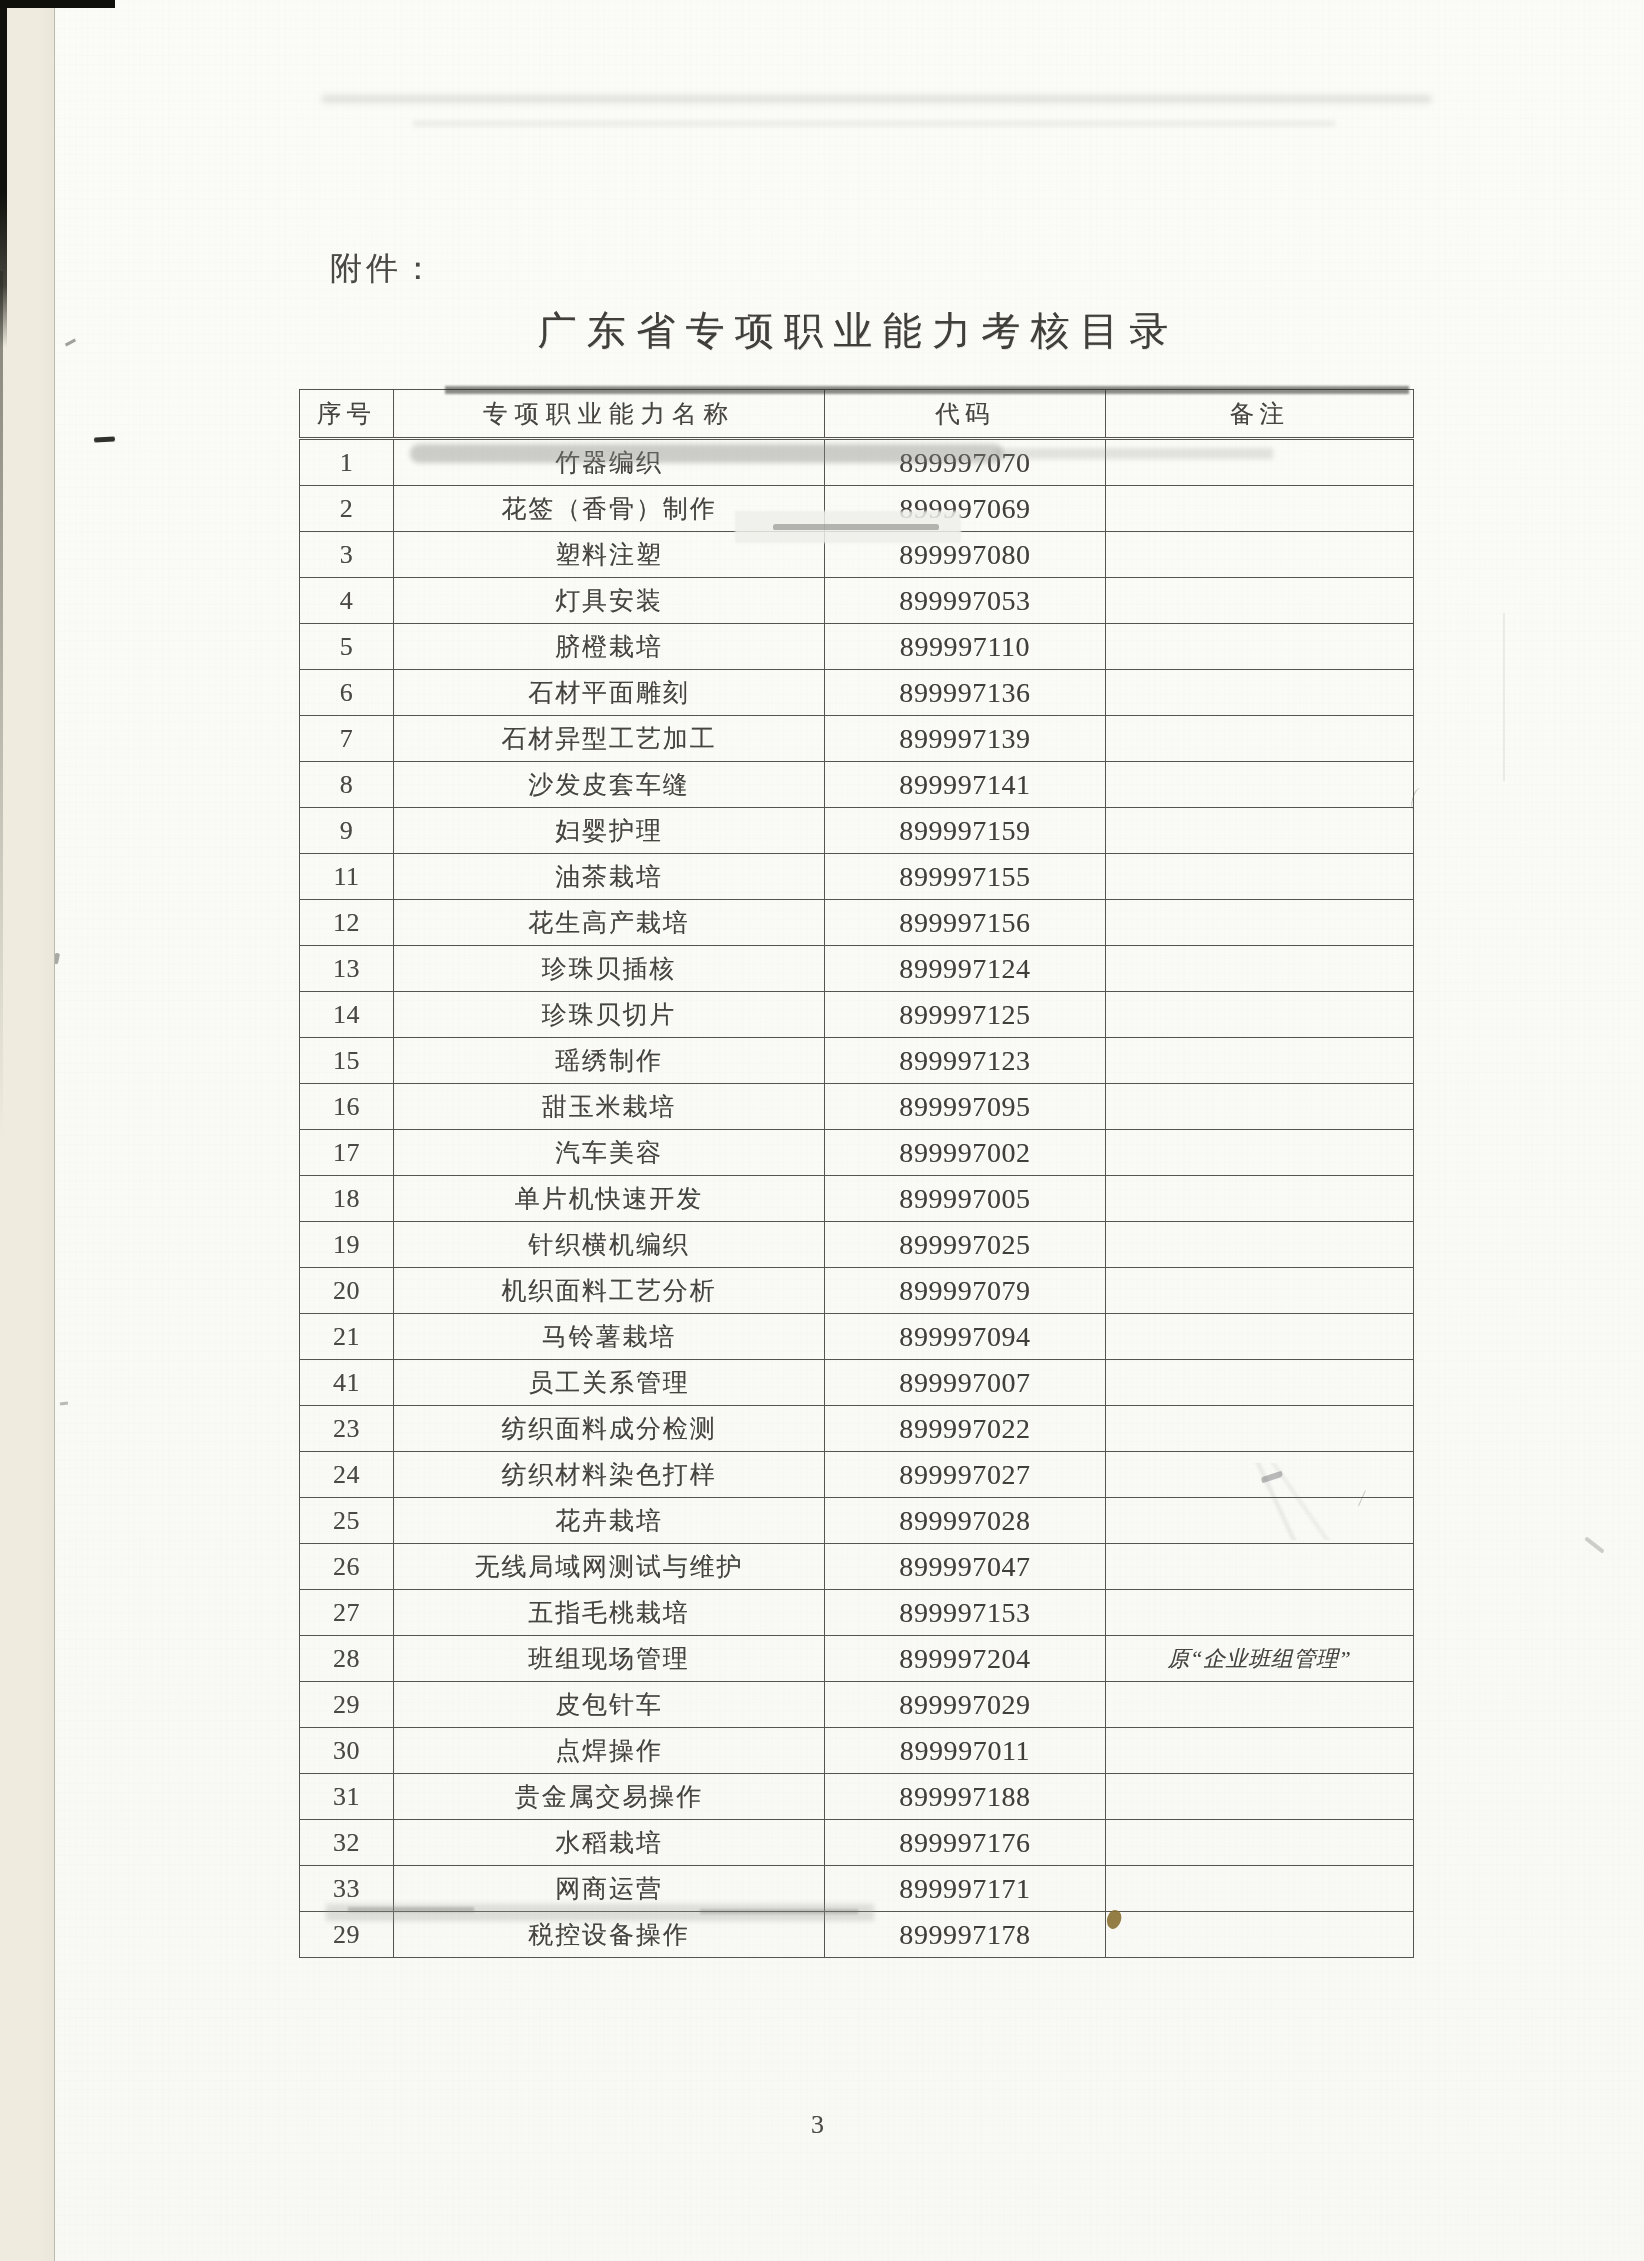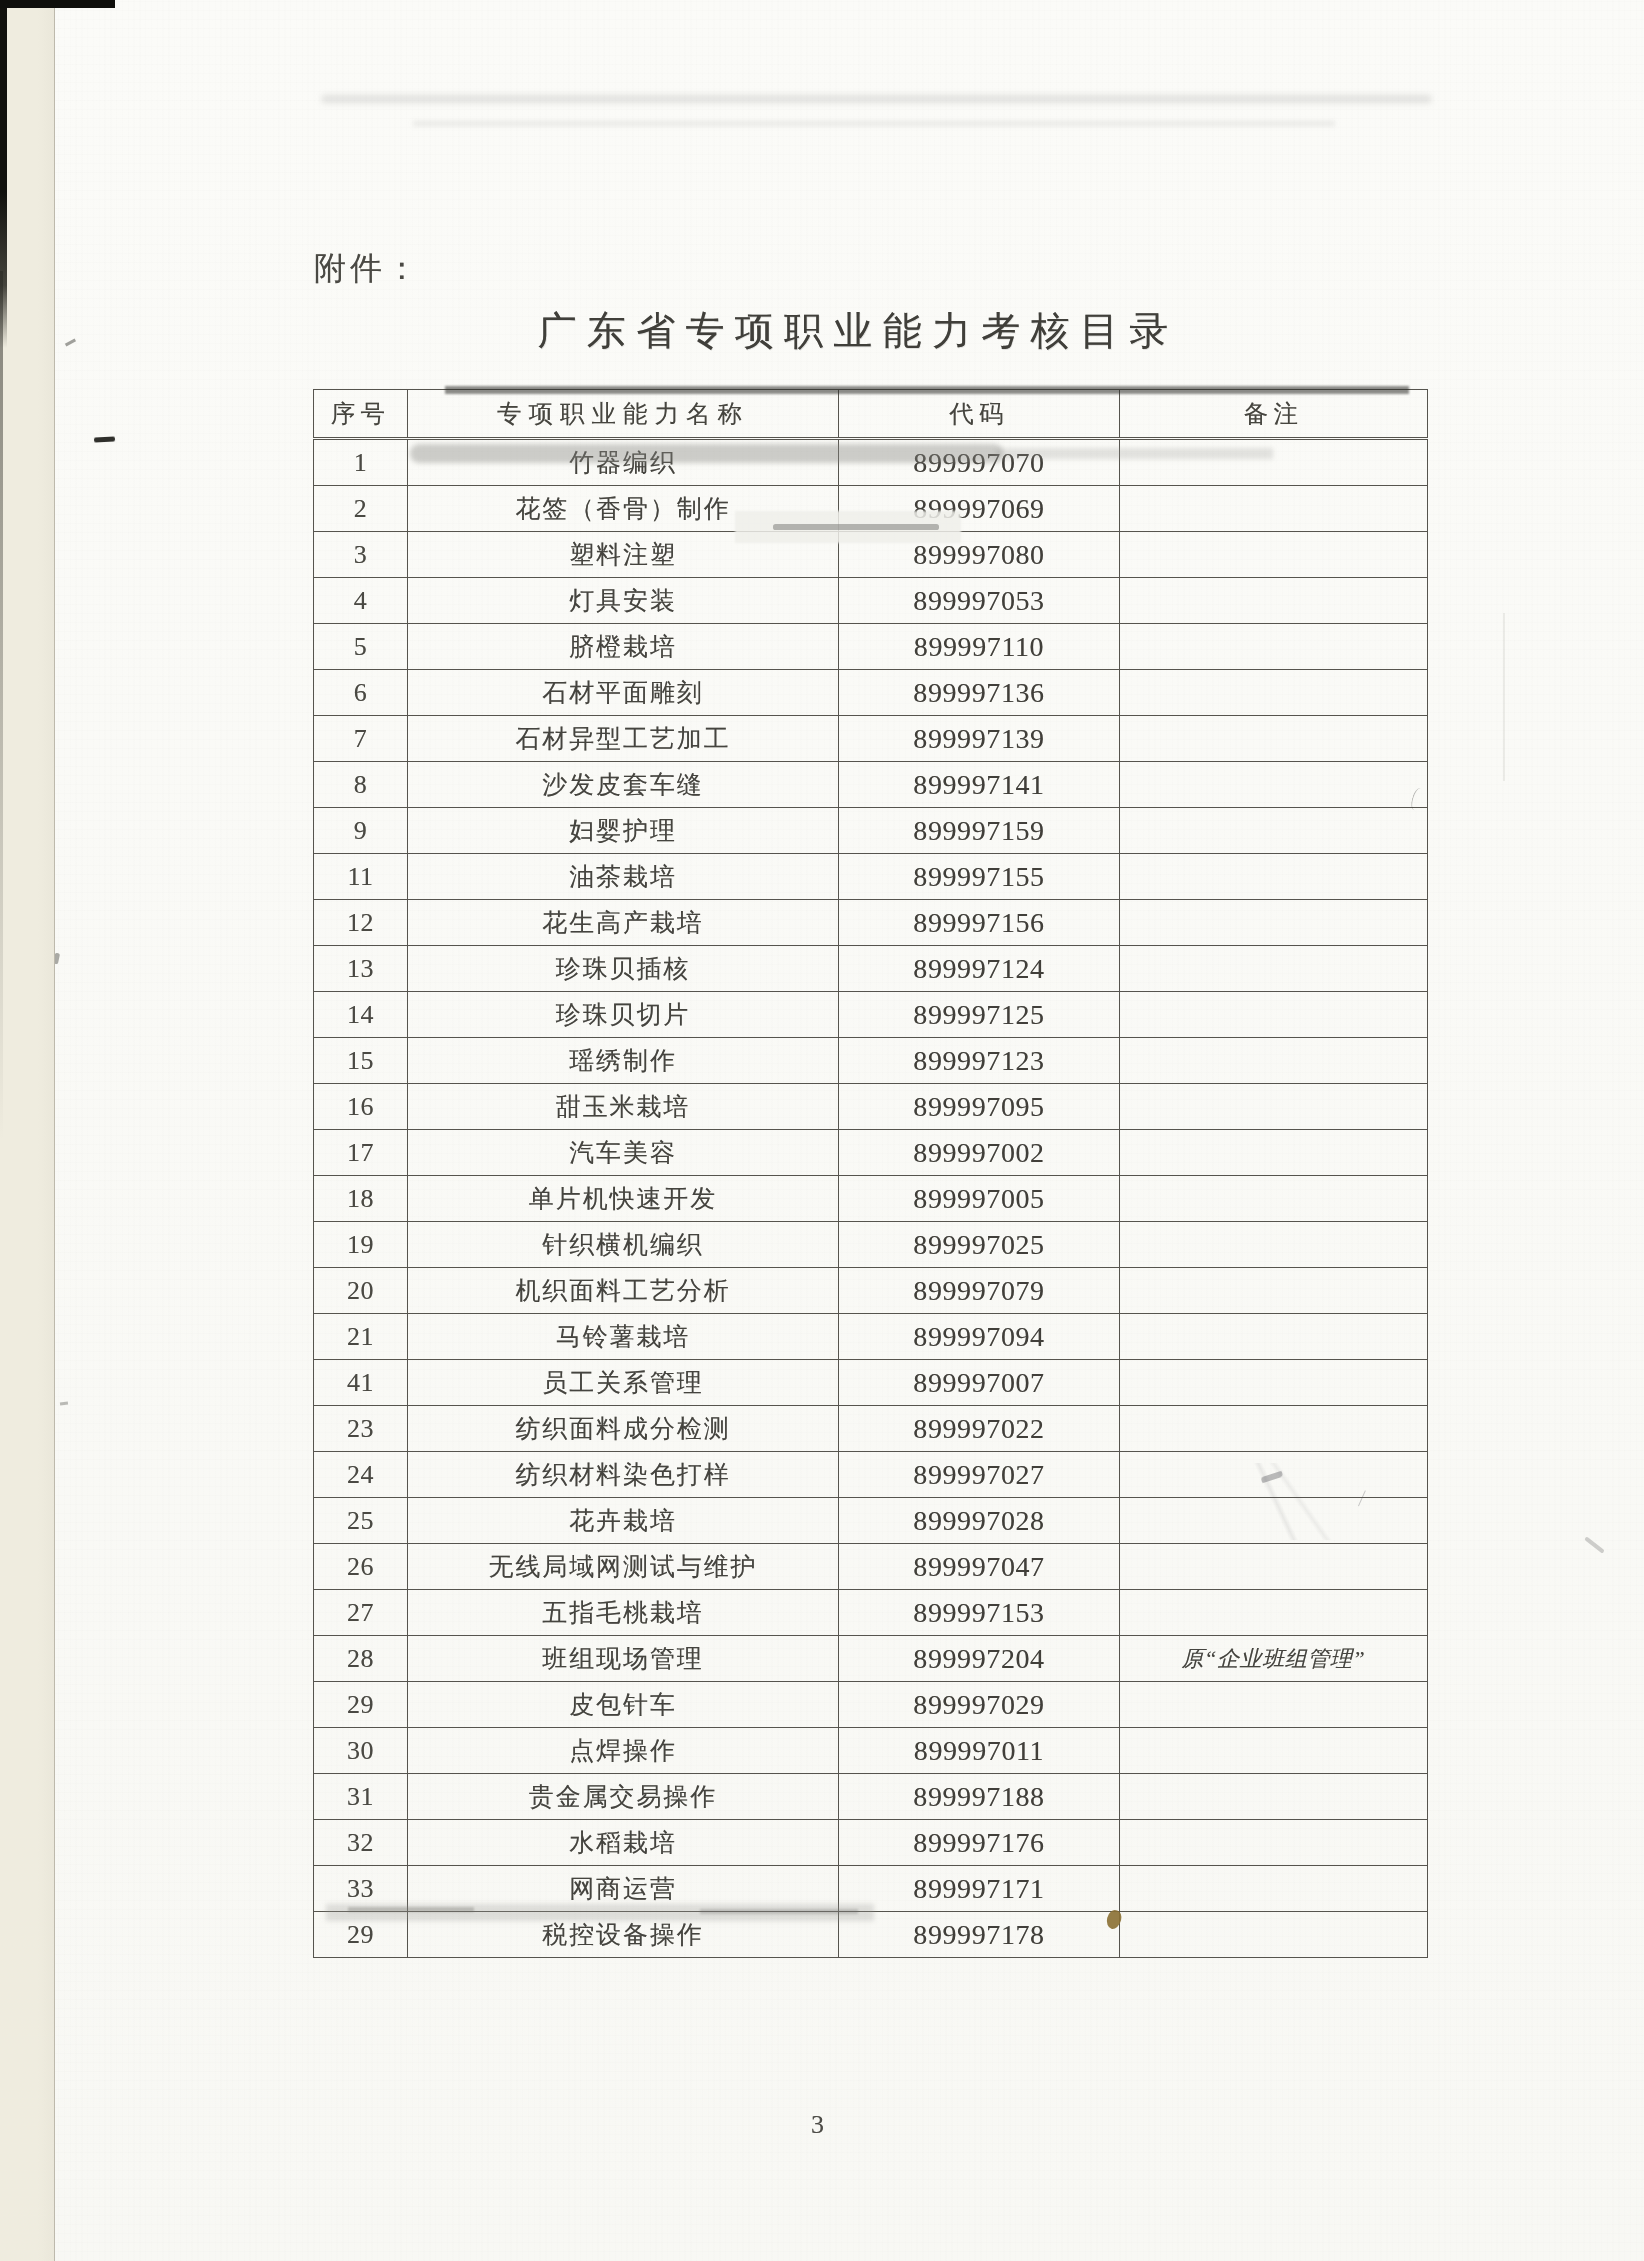--- a/index.html
+++ b/index.html
@@ -19,30 +19,30 @@
   
   .scanner-strip{position:absolute;left:0;top:0;width:54px;height:2261px;
     background:linear-gradient(90deg,#efecdf 0 70%,#eae7da 100%);
     border-right:0.6px solid #bdb9ac;z-index:3;}
   .left-dark-sliver{position:absolute;left:0;top:0;width:7px;height:348px;
     background:linear-gradient(180deg,#11110d 0 55%,#45443c 82%,rgba(80,79,72,0) 100%);z-index:4;}
   .left-thin-line{position:absolute;left:0;top:271px;width:2.6px;height:967px;
     background:linear-gradient(180deg,rgba(40,40,34,0.55),rgba(40,40,34,0) 90%);z-index:4;}
   .topleft-black-bar{position:absolute;left:0;top:0;width:115px;height:8.4px;background:#0f0f0c;z-index:5;}
   
-  .attachment{position:absolute;left:314px;top:247px;font-size:32px;letter-spacing:3.9px;
+  .attachment{position:absolute;left:330px;top:247px;font-size:32px;letter-spacing:3.9px;
     color:#4a4944;text-shadow:0 0 0.6px rgba(70,70,64,0.45);z-index:2;}
   .doc-title{position:absolute;left:301px;top:304px;width:1114px;text-align:center;
     font-size:39px;letter-spacing:10.3px;color:#403f3a;
     text-shadow:0 0 0.6px rgba(60,60,55,0.5), 0.6px 0.6px 0 rgba(90,90,84,0.15);z-index:2;}
   .pagenum{position:absolute;left:798px;top:2110px;width:39px;text-align:center;
     font-size:26px;color:#4d4c47;text-shadow:0 0 0.6px rgba(70,70,64,0.4);z-index:2;}
   
   table.catalog{
-    position:absolute;left:313px;top:389px;width:1114px;
+    position:absolute;left:299px;top:389px;width:1114px;
     border-collapse:collapse;table-layout:fixed;z-index:1;
     color:#45443f;
   }
   table.catalog col.c0{width:94px;}
   table.catalog col.c1{width:431px;}
   table.catalog col.c2{width:281px;}
   table.catalog col.c3{width:308px;}
   table.catalog th, table.catalog td{
     border:1.3px solid #56544e;
     padding:0;text-align:center;vertical-align:middle;

